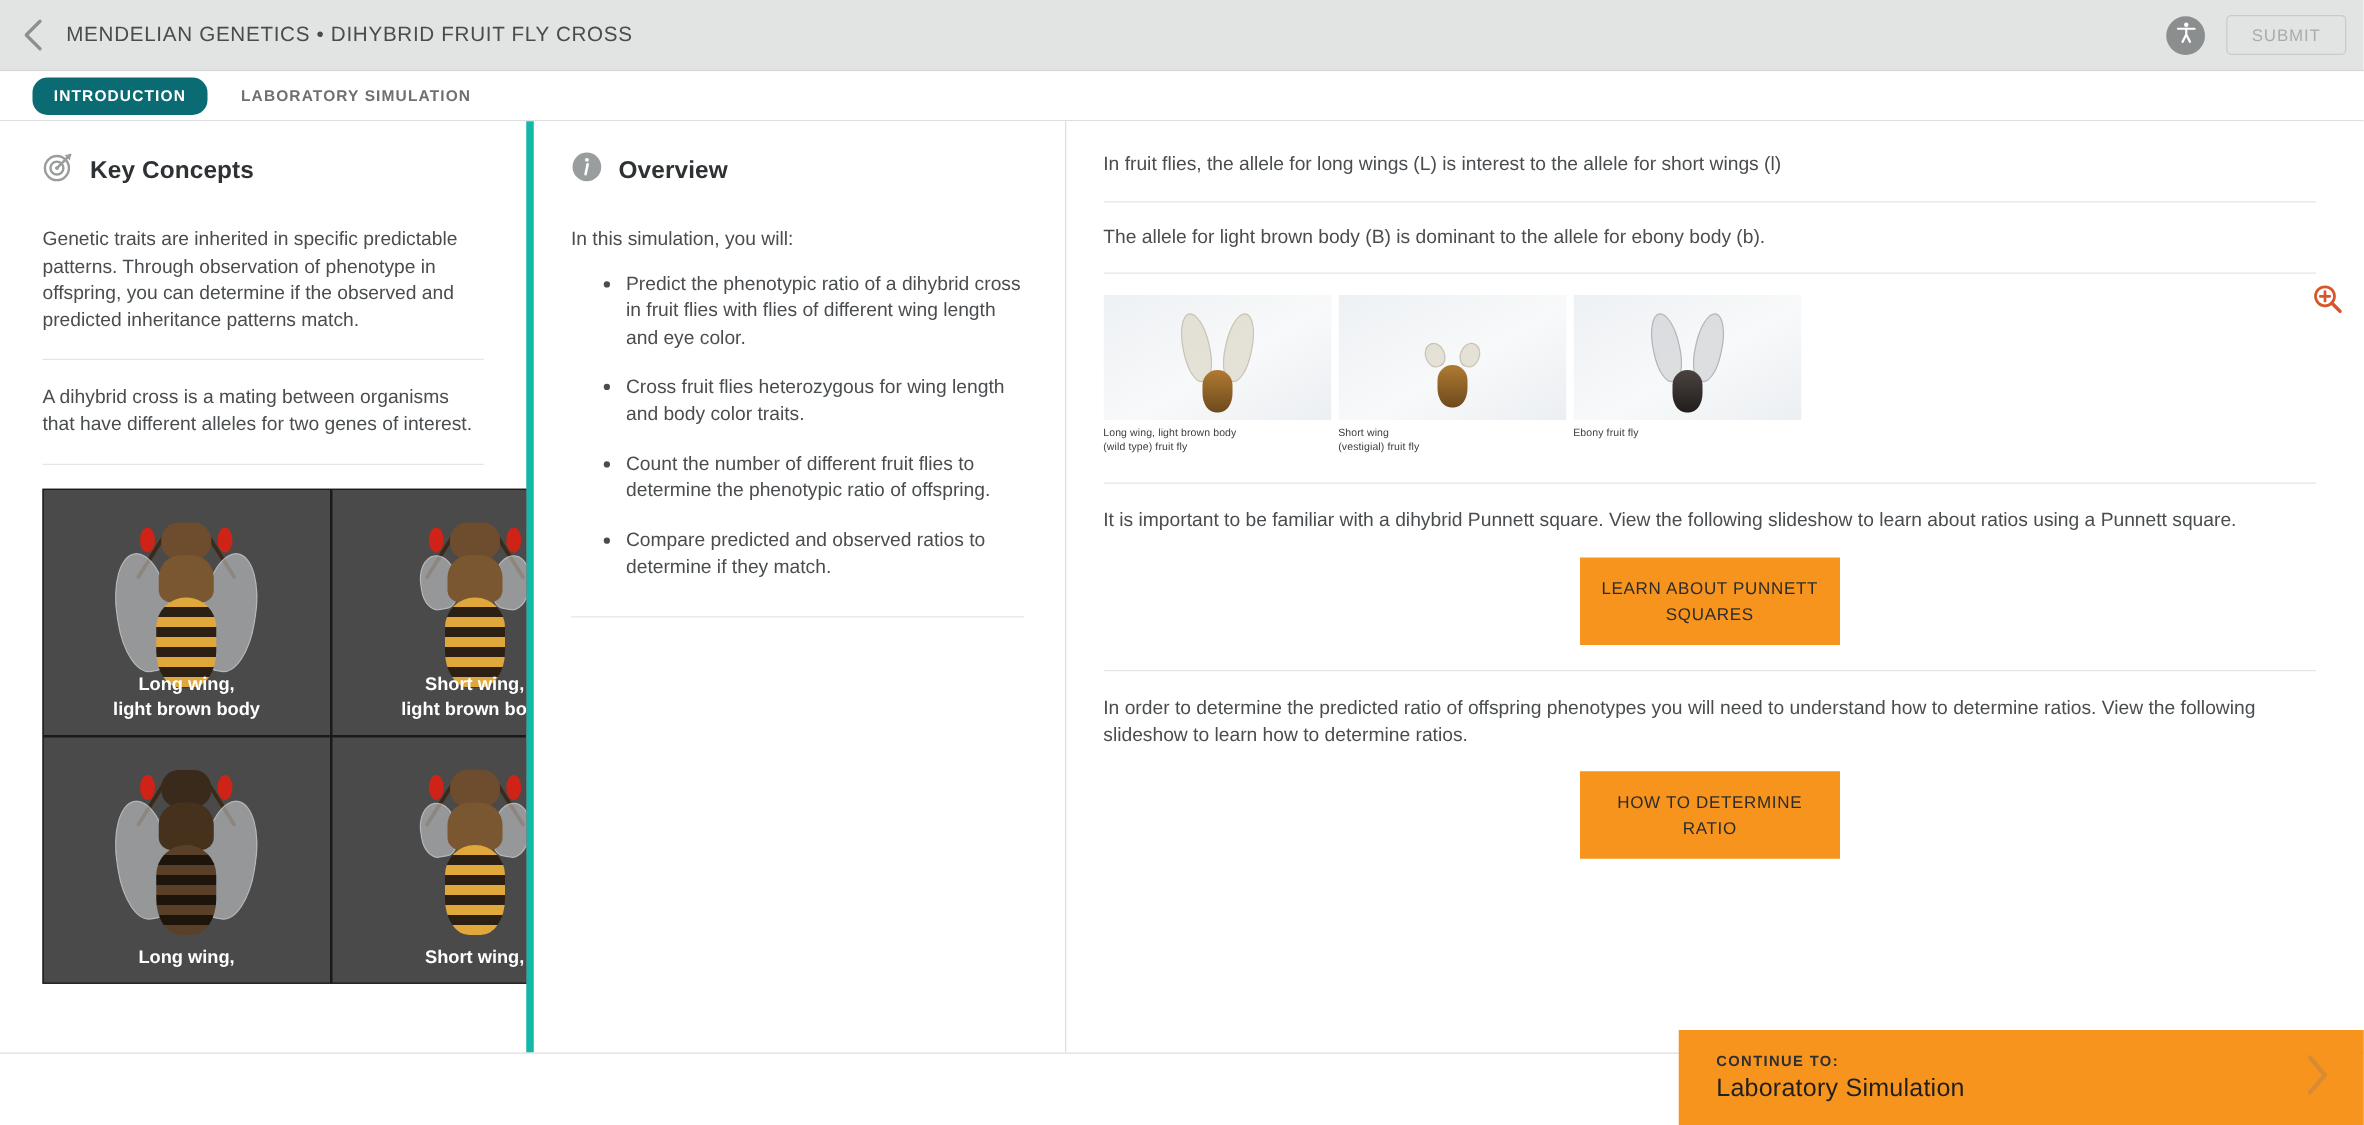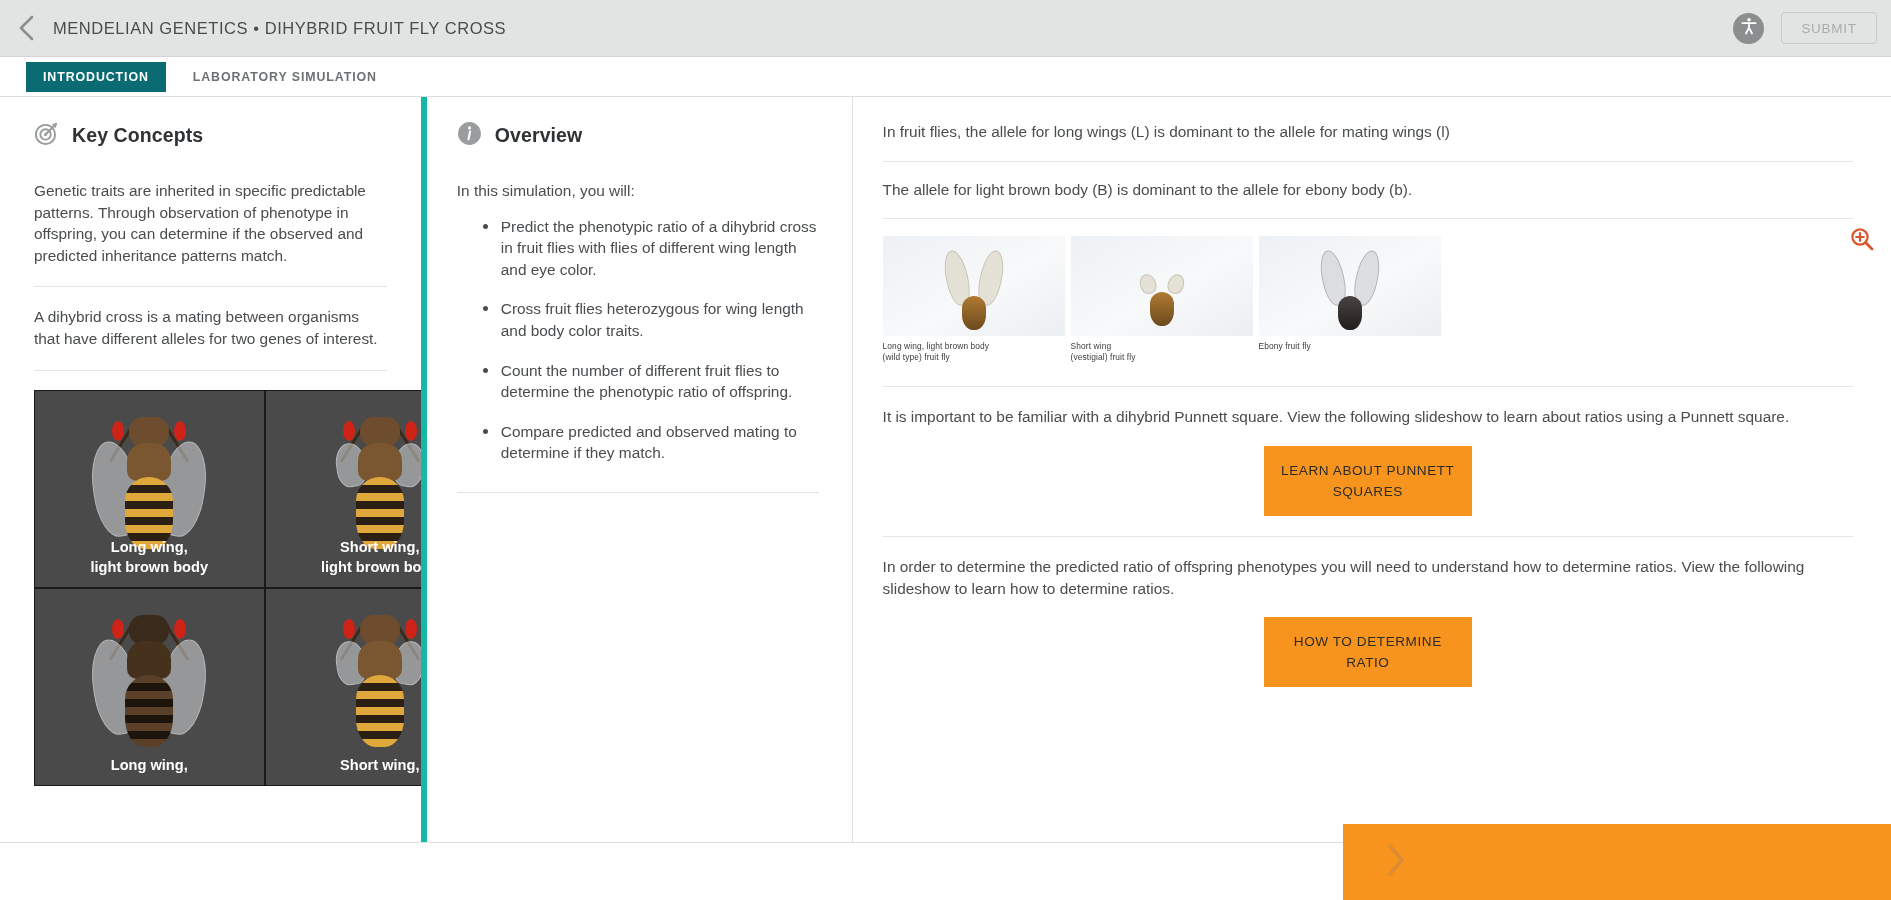--- a/index.html
+++ b/index.html
@@ -68,21 +68,21 @@
     display: flex;
     align-items: center;
     padding-left: 26px;
     border-bottom: 1px solid #dcdedf;
   }
   .tab {
     font-size: 12.4px;
     letter-spacing: 0.9px;
     font-weight: bold;
     padding: 8px 17px;
-    border-radius: 0;
+    border-radius: 12px;
     cursor: pointer;
     margin-right: 10px;
     color: #6d7173;
     white-space: nowrap;
   }
   .tab.active {
     background: #0b6b73;
     color: #ffffff;
   }
 
@@ -487,31 +487,31 @@
         </span>
         <span class="panel-title">Overview</span>
       </div>
 
       <p class="body">In this simulation, you will:</p>
 
       <ul class="bullets">
         <li>Predict the phenotypic ratio of a dihybrid cross in fruit flies with flies of different wing length and eye color.</li>
         <li>Cross fruit flies heterozygous for wing length and body color traits.</li>
         <li>Count the number of different fruit flies to determine the phenotypic ratio of offspring.</li>
-        <li>Compare predicted and observed mating to determine if they match.</li>
+        <li>Compare predicted and observed ratios to determine if they match.</li>
       </ul>
 
       <hr class="rule" style="margin-top:28px">
     </div>
   </div>
 
   <div class="col col-right">
     <div class="col-inner">
 
-      <p class="body">In fruit flies, the allele for long wings (L) is dominant to the allele for mating wings (l)</p>
+      <p class="body">In fruit flies, the allele for long wings (L) is interest to the allele for short wings (l)</p>
       <hr class="rule rule-tight">
       <p class="body">The allele for light brown body (B) is dominant to the allele for ebony body (b).</p>
       <hr class="rule rule-tight">
 
       <div class="photo-strip">
 
         <div class="photo-item">
           <div class="photo-box">
             <div class="mini-fly" style="top:8px;width:60px;height:92px;">
               <div class="mf-wing" style="left:2px;transform:rotate(-12deg);"></div>
@@ -571,18 +571,22 @@
 
       <button class="orange-btn">HOW TO DETERMINE RATIO</button>
     </div>
   </div>
 
 </div>
 
 <div class="footer"></div>
 
 <div class="continue-banner">
+  <div class="continue-texts">
+    <div class="continue-kicker">CONTINUE TO:</div>
+    <div class="continue-label">Laboratory Simulation</div>
+  </div>
   <span class="continue-arrow">
     <svg width="24" height="38" viewBox="0 0 24 38" aria-hidden="true">
       <polyline points="7,5 19,19 7,33" fill="none" stroke="#d98b33" stroke-width="3.4" stroke-linecap="round" stroke-linejoin="round"></polyline>
     </svg>
   </span>
 </div>
 
 </body></html>

